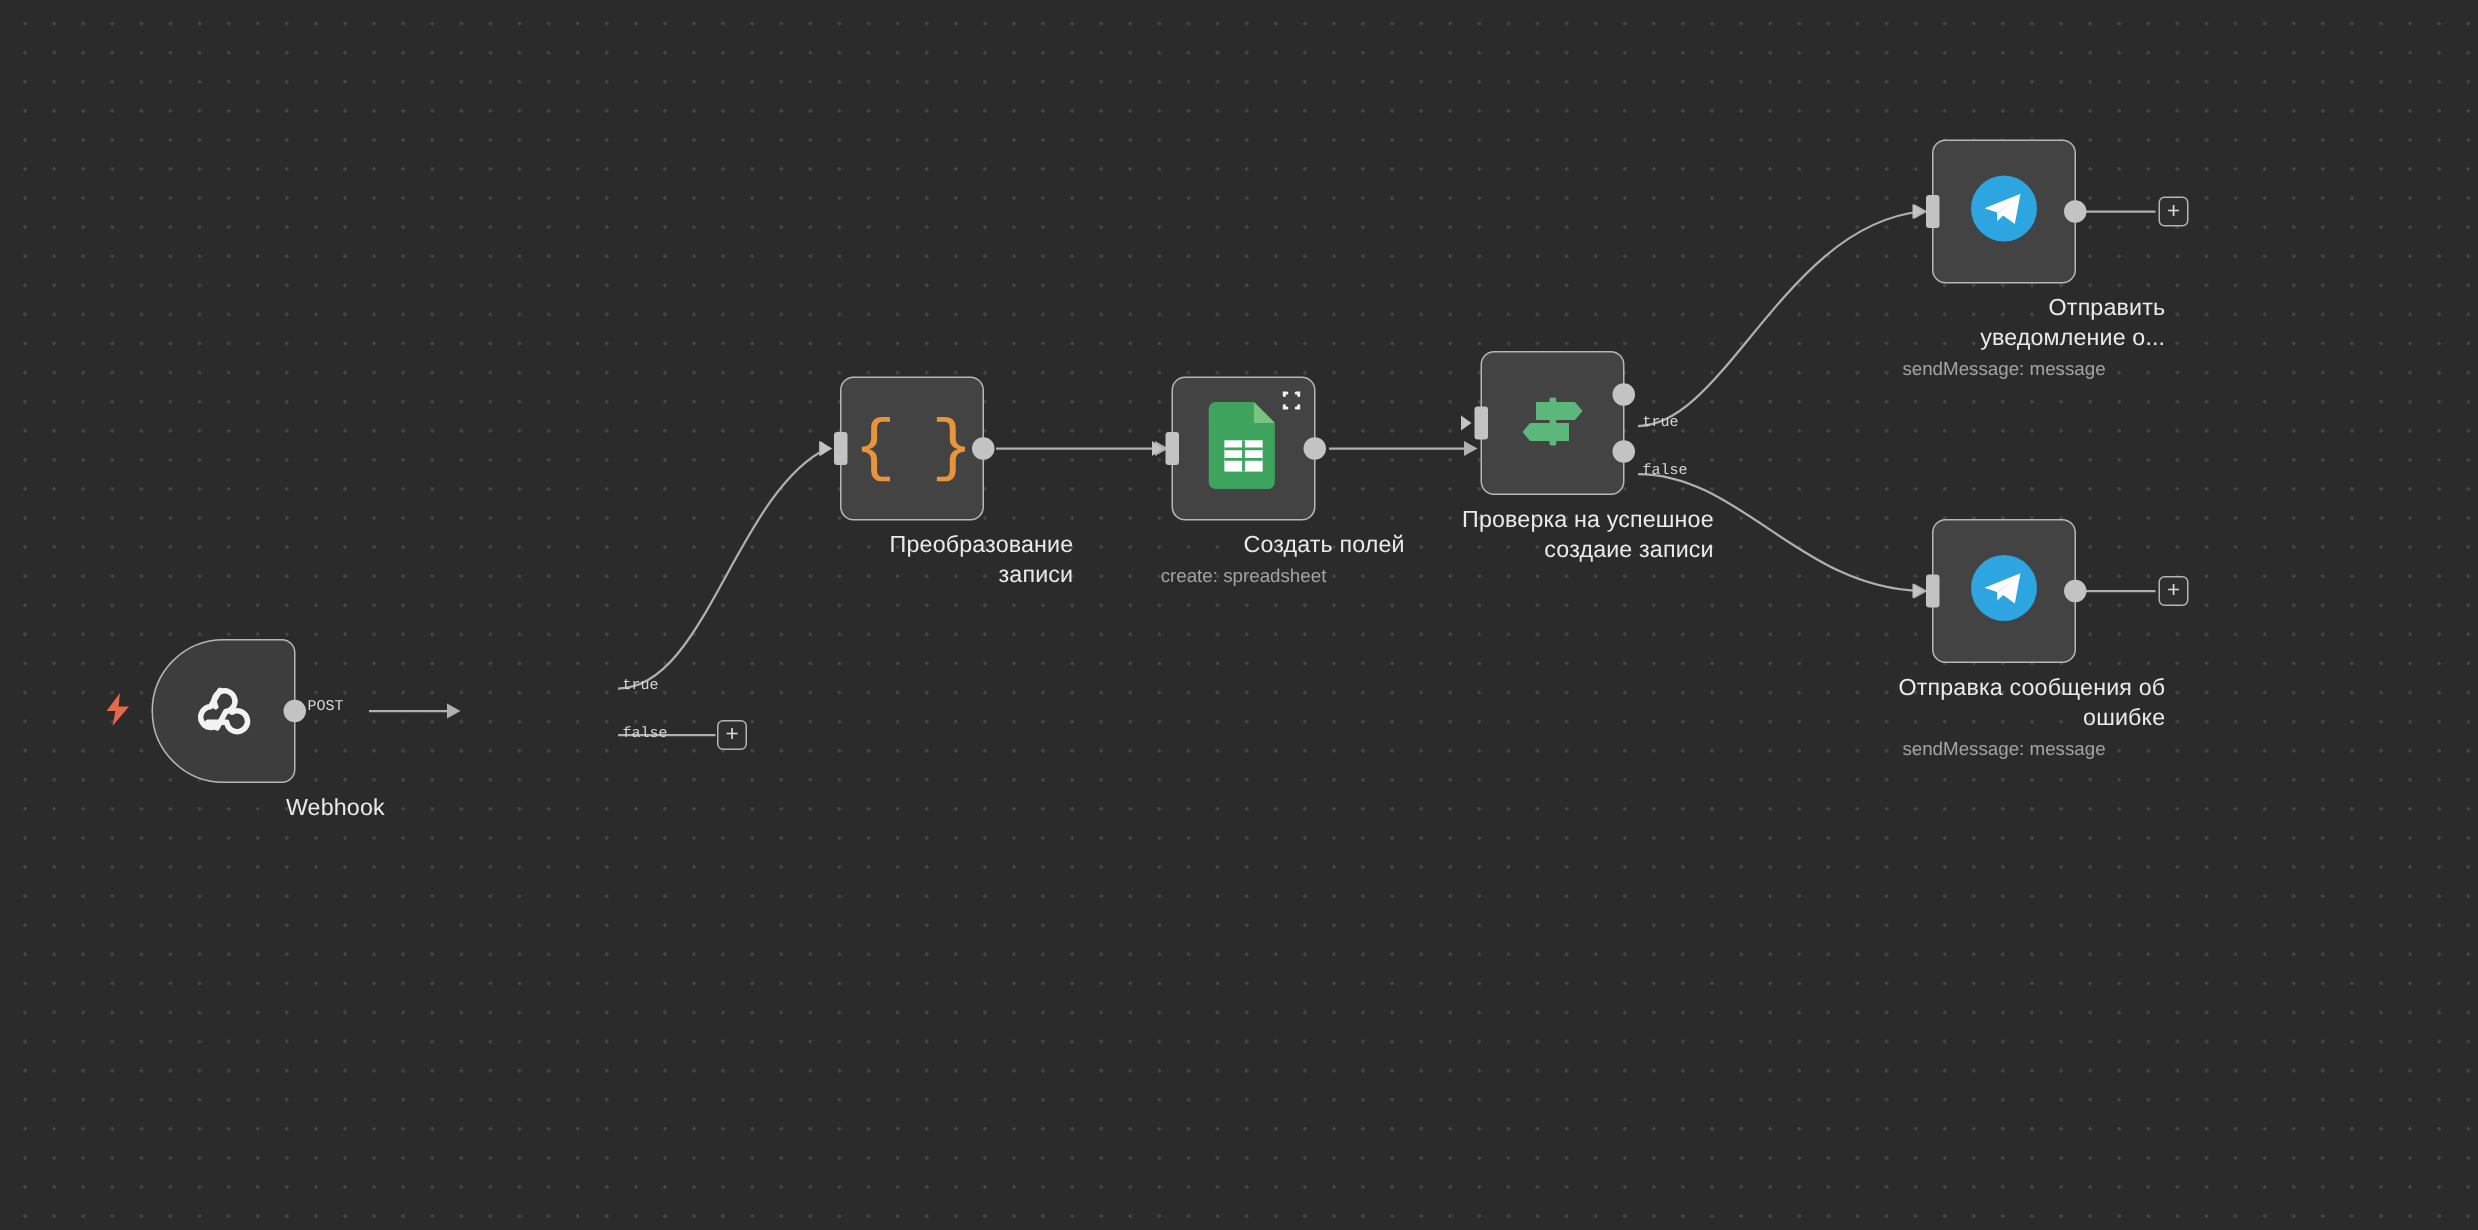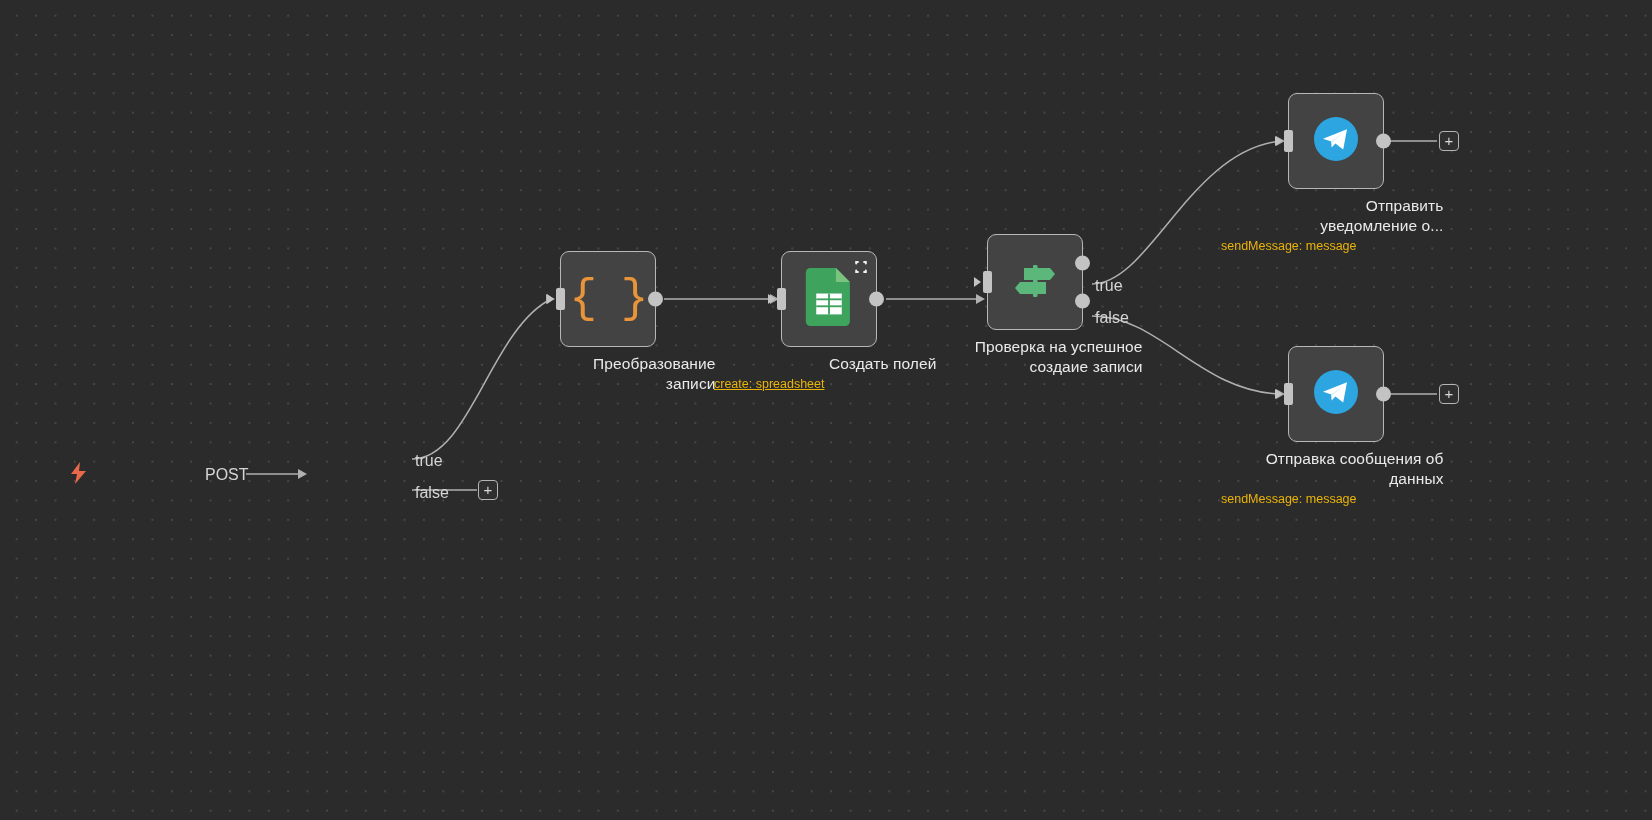--- a/index.html
+++ b/index.html
@@ -50,27 +50,27 @@
     font-size: 15.5px;
     line-height: 20px;
     white-space: pre-line;
     letter-spacing: .1px;
   }
   .node-sub {
     position: absolute;
     left: 50%;
     transform: translateX(-50%);
     width: 230px;
-    text-align: left;
-    color: #eab308;
+    text-align: center;
+    color: #a3a3a3;
     font-size: 12.5px;
     line-height: 16px;
     white-space: nowrap;
   }
-  .node-sub.one-line { top: 124px; text-decoration: underline; }
+  .node-sub.one-line { top: 124px; }
   .node-sub.two-line { top: 144px; }
 
   
   .port-out {
     position: absolute;
     width: 15px; height: 15px;
     border-radius: 50%;
     background: #c3c3c3;
     top: 50%;
     right: -8px;
@@ -91,23 +91,24 @@
     content: "";
     position: absolute;
     left: -9px; top: 50%;
     transform: translateY(-50%);
     border-top: 5px solid transparent;
     border-bottom: 5px solid transparent;
     border-left: 7px solid #c3c3c3;
   }
   .port-tag {
     position: absolute;
-    font-size: 16px;
+    font-size: 10px;
     color: #d6d6d6;
     white-space: nowrap;
+    font-family: Liberation Mono, monospace;
   }
 
   
   .plus-btn {
     position: absolute;
     width: 20px; height: 20px;
     border: 1.4px solid #b5b5b5;
     border-radius: 4px;
     background: #2f2f2f;
     color: #d8d8d8;
@@ -176,20 +177,32 @@
       <polygon points="1276,389 1285,394 1276,399"></polygon>
     </g>
   </svg>
 
   <div class="bolt" style="left:70px; top:462px;">
     <svg width="18" height="22" viewBox="0 0 18 22" xmlns="http://www.w3.org/2000/svg">
       <polygon points="10,0 1,12 7,12 5,22 16,9 9,9" fill="#e8694a"></polygon>
     </svg>
   </div>
 
+  <div class="node trigger" style="left:101px; top:426px;">
+    <span>
+      <svg width="52" height="52" viewBox="0 0 24 24" fill="none" stroke="#f2f2f2" stroke-width="1.7" stroke-linecap="round" stroke-linejoin="round" xmlns="http://www.w3.org/2000/svg">
+        <path d="M9.6 11.6 A3.2 3.2 0 1 1 12.7 13.1 L10 18.1"></path>
+        <path d="M14.6 13.3 A3.2 3.2 0 1 1 13 16.4 L7.2 16.4"></path>
+        <path d="M10.9 16.5 A3.2 3.2 0 1 1 8 11.6 L10.9 6.6"></path>
+      </svg>
+    </span>
+    <div class="port-out"></div>
+    <div class="port-tag" style="left:110px; top:467px; position:fixed;"></div>
+    <div class="node-label">Webhook</div>
+  </div>
   <div class="port-tag" style="left:205px; top:466px;text-align:right;">POST</div>
 
   <div class="port-tag" style="left:415px; top:452px;">true</div>
   <div class="port-tag" style="left:415px; top:484px;">false</div>
   <div class="plus-btn" style="left:478px; top:480px;">+</div>
 
   <div class="node" style="left:560px; top:251px;">
     <span class="icon-code">{&nbsp;}</span>
     <div class="port-in"></div>
     <div class="port-out"></div>
@@ -261,18 +274,18 @@
     <span>
       <svg width="48" height="48" viewBox="0 0 48 48" xmlns="http://www.w3.org/2000/svg">
         <circle cx="24" cy="24" r="22" fill="#2ca5e0"></circle>
         <path d="M11 23.8 L35 14.2 L31.2 34.4 L23.4 28.6 L19.6 32.4 L19.3 26.6 Z" fill="#ffffff"></path>
         <path d="M19.6 32.4 L19.3 26.6 L31.6 17.6 L19.9 27.4 Z" fill="#cfe9f8"></path>
       </svg>
     </span>
     <div class="port-in"></div>
     <div class="port-out"></div>
     <div class="node-label">Отправка сообщения об
-данных</div>
+ошибке</div>
     <div class="node-sub two-line">sendMessage: message</div>
   </div>
   <div class="plus-btn" style="left:1439px; top:384px;">+</div>
 
 </div>
 
 </body></html>

